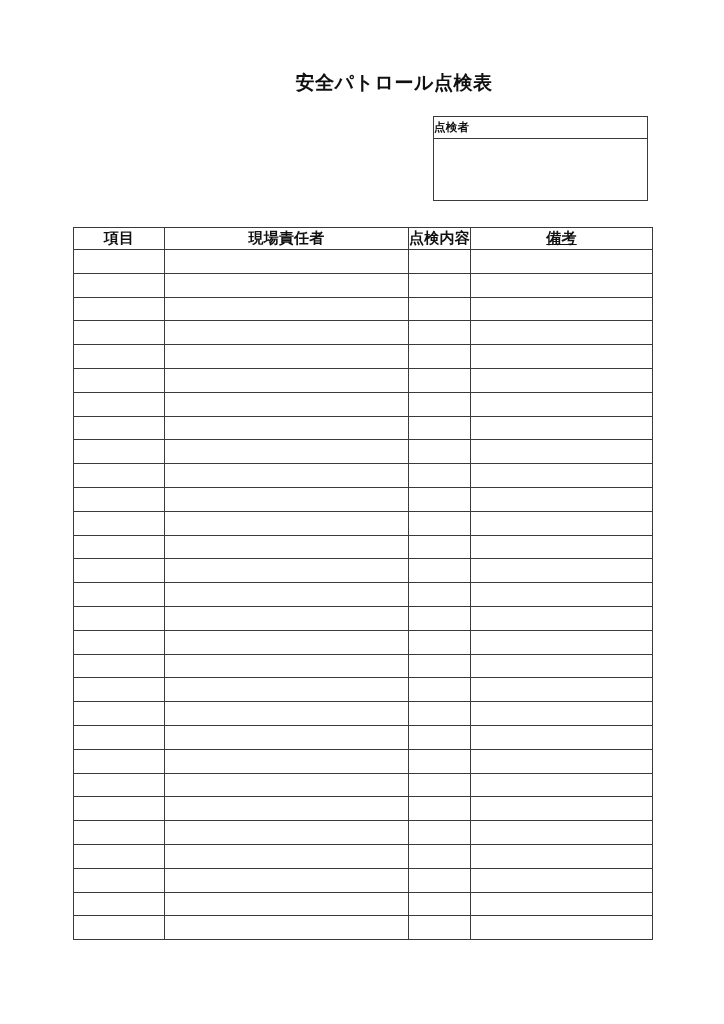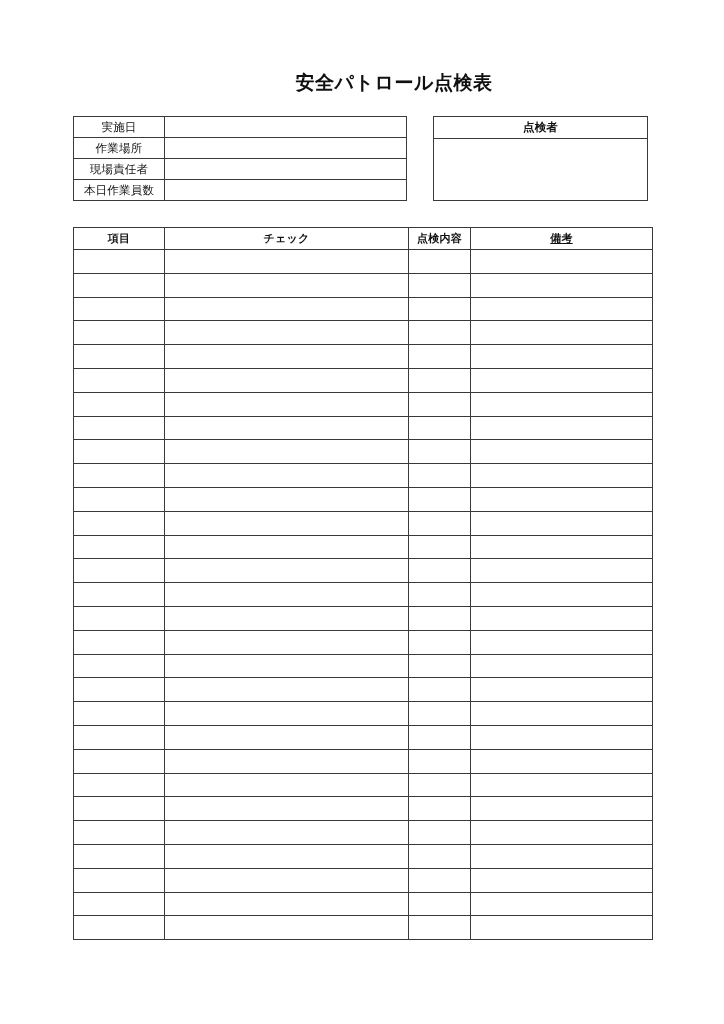--- a/index.html
+++ b/index.html
@@ -76,96 +76,76 @@
   }
 
   
   #inspector-table {
     left: 433px;
     top: 116px;
     width: 215px;
   }
   #inspector-table th {
     height: 21px;
-    text-align: center;
+    text-align: left;
     font-size: 11.5px;
     font-weight: bold;
     color: #111111;
     letter-spacing: 0.2px;
   }
   #inspector-table td.inspector-area {
     height: 61px;
   }
 
   
   #checklist-table {
     left: 73px;
     top: 227px;
     width: 575px;
   }
   #checklist-table th {
     height: 21px;
-    font-size: 11px;
+    font-size: 15px;
     font-weight: bold;
     color: #111111;
     letter-spacing: 0.2px;
     white-space: nowrap;
   }
   #checklist-table td {
     height: 22.8px;
   }
   .col-item   { width: 90px; }
   .col-detail { width: 243px; }
   .col-check  { width: 61px; }
   .col-note   { width: 181px; text-decoration: underline; }
 </style>
 </head>
 <body>
 
 <div id="page">
 
   <div id="doc-title">安全パトロール点検表</div>
 
-  <table class="grid" id="info-table">
-    <tbody>
-      <tr>
-        <td class="cell-label">実施日</td>
-        <td class="cell-blank"></td>
-      </tr>
-      <tr>
-        <td class="cell-label">作業場所</td>
-        <td class="cell-blank"></td>
-      </tr>
-      <tr>
-        <td class="cell-label">現場責任者</td>
-        <td class="cell-blank"></td>
-      </tr>
-      <tr>
-        <td class="cell-label">本日作業員数</td>
-        <td class="cell-blank"></td>
-      </tr>
-    </tbody>
-  </table>
 
   <table class="grid" id="inspector-table">
     <tbody>
       <tr>
         <th>点検者</th>
       </tr>
       <tr>
         <td class="inspector-area cell-blank"></td>
       </tr>
     </tbody>
   </table>
 
   <table class="grid" id="checklist-table">
     <thead>
       <tr>
         <th class="col-item">項目</th>
-        <th class="col-detail">チェック</th>
+        <th class="col-detail">現場責任者</th>
         <th class="col-check">点検内容</th>
         <th class="col-note">備考</th>
       </tr>
     </thead>
     <tbody id="checklist-body">
         <tr>
           <td class="col-item cell-blank"></td>
           <td class="col-detail cell-blank"></td>
           <td class="col-check cell-blank"></td>
           <td class="col-note cell-blank"></td>

